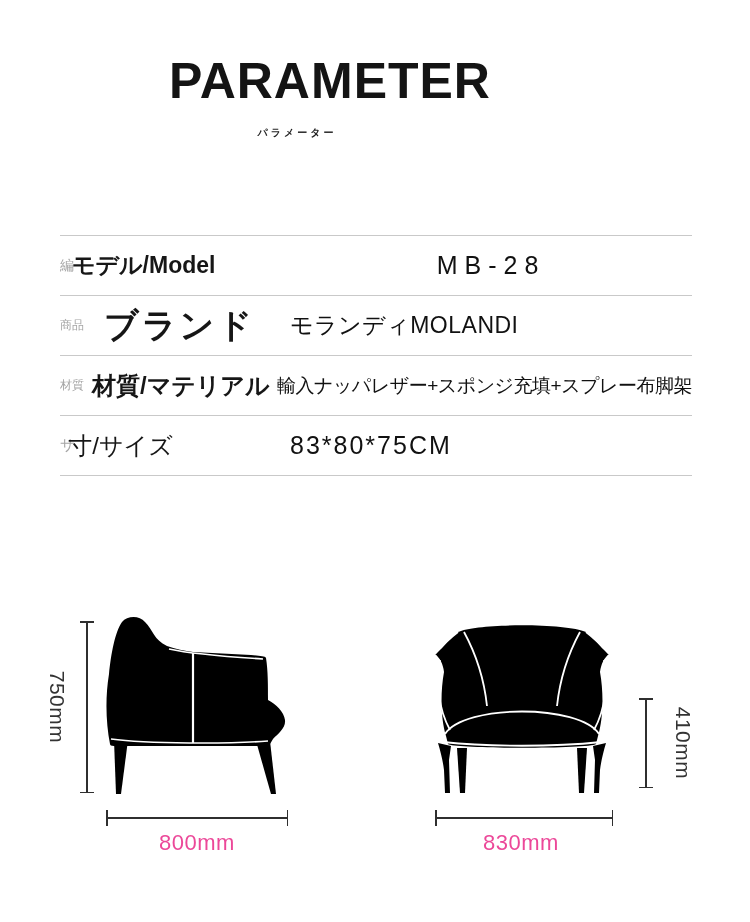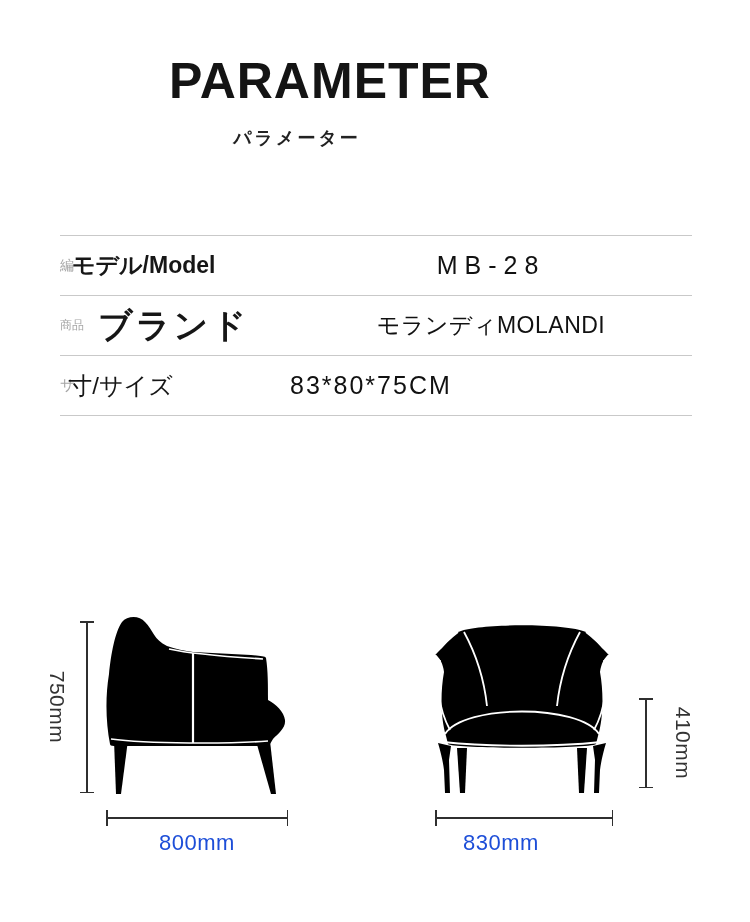--- a/index.html
+++ b/index.html
@@ -16,21 +16,21 @@
   
   .title {
     position:absolute; top:52px; left:0; width:660px;
     text-align:center;
     font-size:50px; font-weight:800; letter-spacing:1px;
     color:#141414;
   }
   .subtitle {
     position:absolute; top:126px; left:0; width:594px;
     text-align:center;
-    font-size:18px; font-weight:600; letter-spacing:3px;
+    font-size:10px; font-weight:600; letter-spacing:3px;
     color:#222222;
   }
 
   
   .spec-table {
     position:absolute; top:235px; left:60px; width:632px;
     border-top:1px solid #c9c9c9;
   }
   .spec-row {
     display:flex; align-items:center;
@@ -39,23 +39,23 @@
   }
   .spec-label { width:230px; display:flex; align-items:center; white-space:nowrap; }
   .spec-prefix { color:#a5a5a5; font-size:13px; flex:none; }
   .spec-main { color:#161616; font-weight:600; position:relative; z-index:2; }
   .spec-value { flex:1; color:#111111; white-space:nowrap; }
 
   .row-0 .spec-prefix { font-size:14px; margin-right:-2px; }
   .row-0 .spec-main   { font-size:23px; font-weight:700; }
   .row-0 .spec-value  { font-size:25px; font-weight:500; letter-spacing:7px;text-align:center; }
 
-  .row-1 .spec-prefix { font-size:12px; margin-right:14px; }
+  .row-1 .spec-prefix { font-size:12px; margin-right:20px; }
   .row-1 .spec-main   { font-size:34px; letter-spacing:3px; }
-  .row-1 .spec-value  { font-size:23px; letter-spacing:0.5px;text-align:center; }
+  .row-1 .spec-value  { font-size:23px; letter-spacing:0.5px; }
 
   .row-2 .spec-prefix { font-size:12px; margin-right:8px; }
   .row-2 .spec-main   { font-size:24px; }
   .row-2 .spec-value  { font-size:19px; letter-spacing:-0.5px; }
 
   .row-3 .spec-prefix { font-size:15px; margin-right:-7px; }
   .row-3 .spec-main   { font-size:24px; font-weight:400; }
   .row-3 .spec-value  { font-size:25px; font-weight:500; letter-spacing:2px; }
 
   
@@ -82,24 +82,24 @@
 
   .hdim { position:absolute; top:810px; height:16px; }
   .hdim .hline { position:absolute; left:0; right:0; top:7px; height:1.5px; background:#2f2f2f; }
   .hdim .tick-l, .hdim .tick-r { position:absolute; top:0; width:1.5px; height:16px; background:#2f2f2f; }
   .hdim .tick-l { left:0; } .hdim .tick-r { right:0; }
   .hdim-left  { left:106px; width:182px; }
   .hdim-right { left:435px; width:178px; }
 
   .hdim-label {
     position:absolute; top:830px; height:24px;
-    text-align:center; font-size:22px; color:#1d4ed8; letter-spacing:0.5px;
+    text-align:center; font-size:22px; color:#ec4899; letter-spacing:0.5px;
   }
   .hlabel-left  { left:106px; width:182px; }
-  .hlabel-right { left:412px; width:178px; }
+  .hlabel-right { left:432px; width:178px; }
 </style>
 </head>
 <body>
 
 <div class="page">
 
   <div class="title">PARAMETER</div>
   <div class="subtitle">パラメーター</div>
 
   <div class="spec-table">
@@ -109,20 +109,27 @@
         <span class="spec-main">モデル/Model</span>
       </div>
       <div class="spec-value">MB-28</div>
     </div>
     <div class="spec-row row-1">
       <div class="spec-label">
         <span class="spec-prefix">商品</span>
         <span class="spec-main">ブランド</span>
       </div>
       <div class="spec-value">モランディMOLANDI</div>
+    </div>
+    <div class="spec-row row-2">
+      <div class="spec-label">
+        <span class="spec-prefix">材質</span>
+        <span class="spec-main">材質/マテリアル</span>
+      </div>
+      <div class="spec-value">輸入ナッパレザー+スポンジ充填+スプレー布脚架</div>
     </div>
     <div class="spec-row row-3">
       <div class="spec-label">
         <span class="spec-prefix">サ</span>
         <span class="spec-main">寸/サイズ</span>
       </div>
       <div class="spec-value">83*80*75CM</div>
     </div>
   </div>
 

